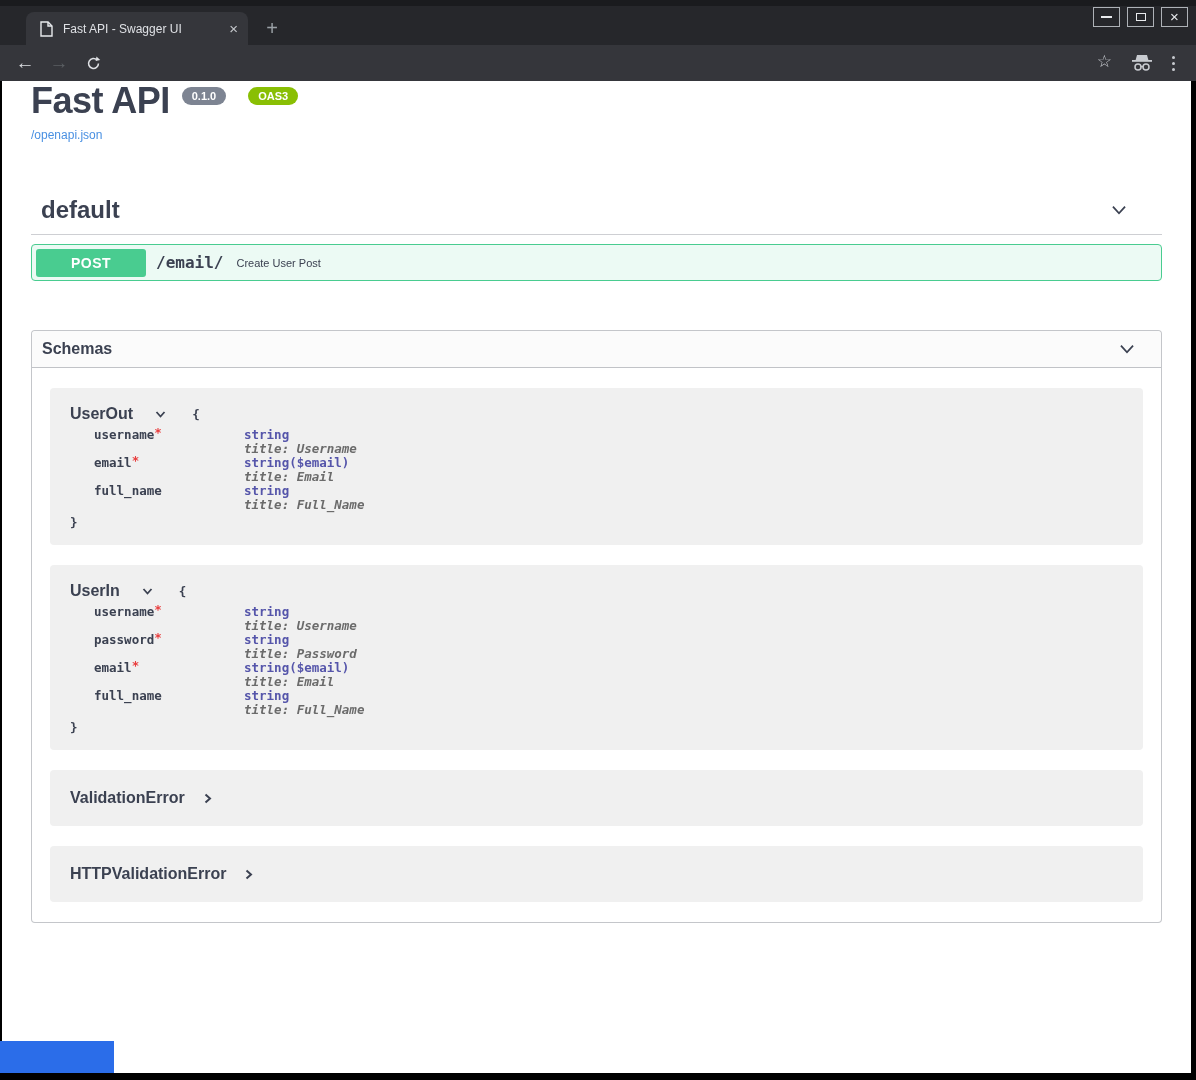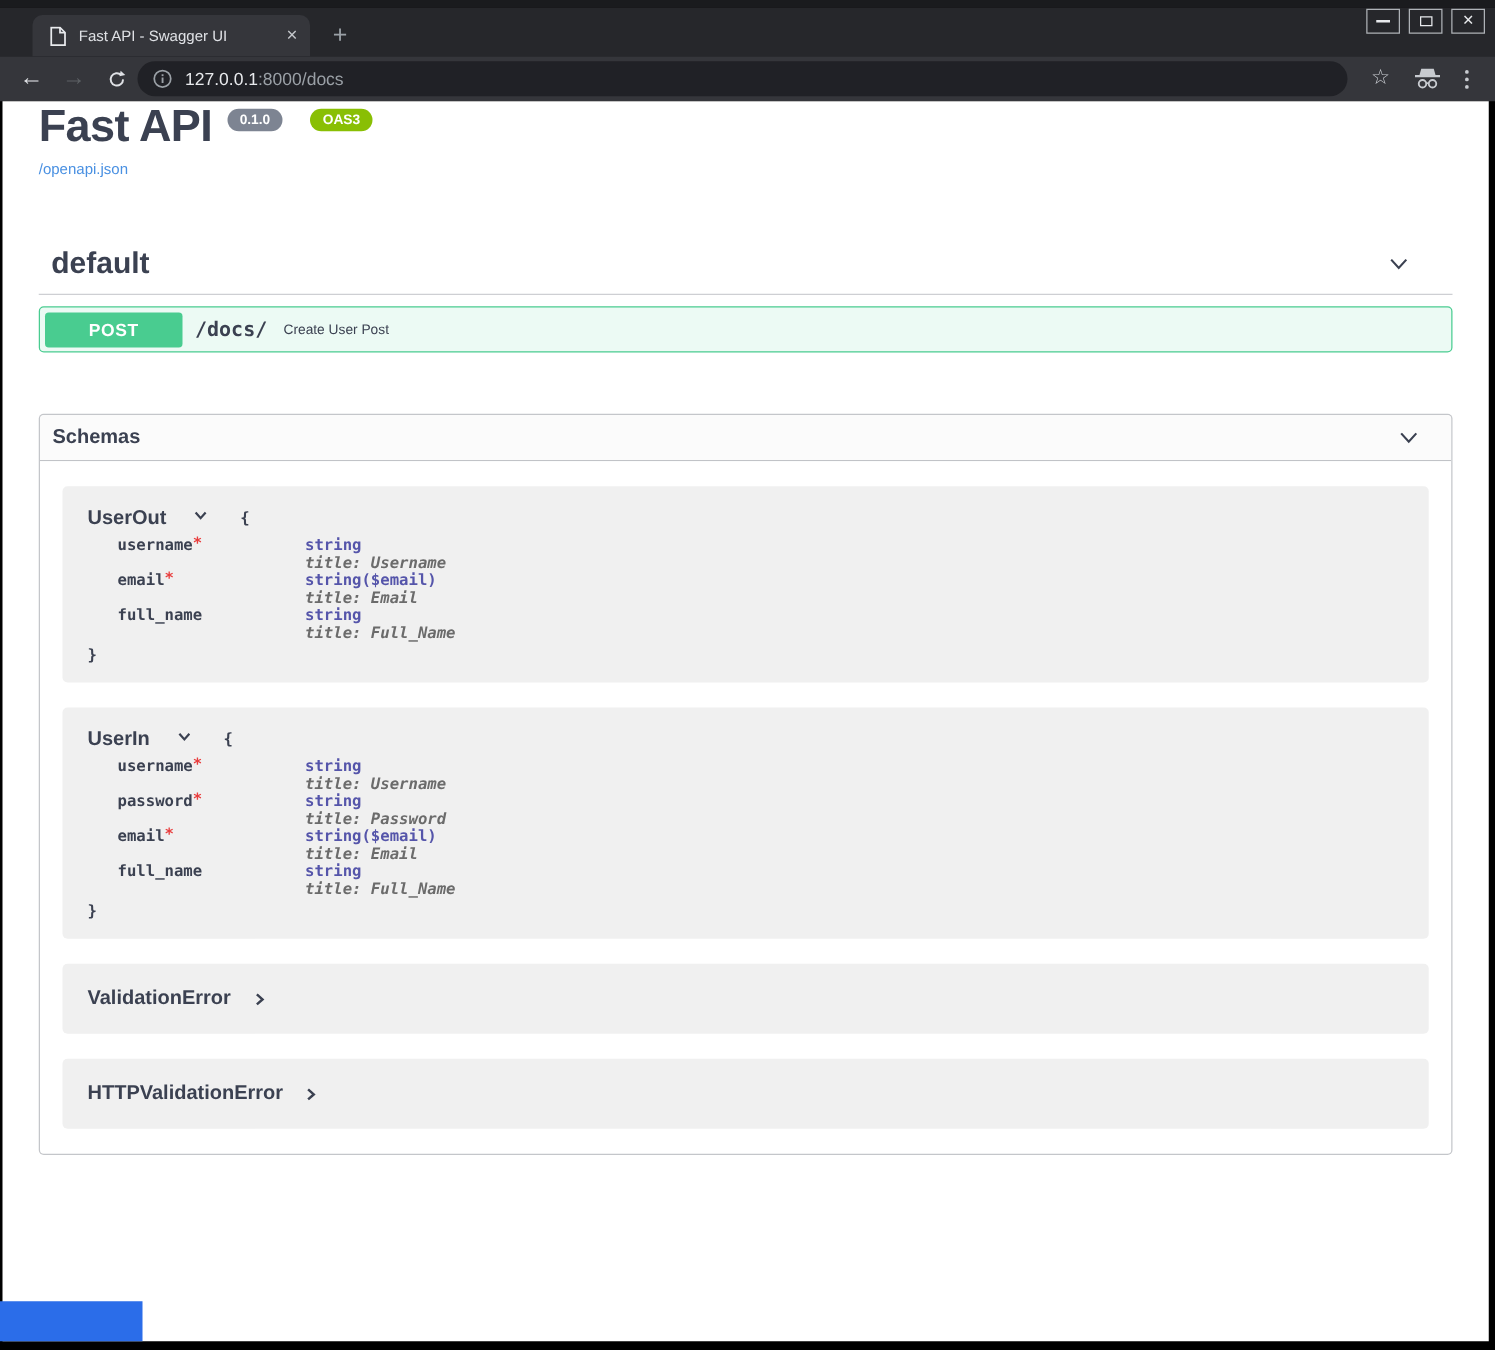--- a/index.html
+++ b/index.html
@@ -79,21 +79,21 @@
   .op-summary { font-size:11px; color:#3b4151; margin-left:13px; }
 
   .models { margin-top:49px; border:1px solid rgba(59,65,81,.3); border-radius:4px; background:#fff; }
   .models-header { height:37px; display:flex; align-items:center; padding:0 10px;
                    background:#fbfbfb; border-bottom:1px solid rgba(59,65,81,.3);
                    border-radius:4px 4px 0 0; cursor:pointer; }
   .models-title { font-size:16px; font-weight:700; color:#3b4151; flex:1; }
   .models-header .chev { margin-right:13px; }
 
   .model-box { margin:20px 18px; background:#f0f0f0; border-radius:4px; padding:17px 20px 15px 20px; }
-  .model-head { display:flex; gap:21px; }
+  .model-head { display:flex; align-items:center; gap:21px; }
   .model-name { font-size:16px; font-weight:700; color:#3b4151; }
   .brace { font-family:"DejaVu Sans Mono", monospace; font-weight:700; font-size:12.5px; color:#3b4151; }
   .model-head .brace { margin-left:4px; }
 
   .prop-table { margin:5px 0 0 24px; font-family:"DejaVu Sans Mono", monospace; font-size:12.5px; }
   .prop-row { display:flex; line-height:14px; }
   .prop-name { width:150px; font-weight:700; color:#3b4151; }
   .req-star { color:#e93e3e; font-weight:700; position:relative; top:-2px; }
   .prop-type { color:#5555aa; font-weight:700; }
   .prop-title { color:#6b6b6b; font-weight:700; font-style:italic; }
@@ -143,30 +143,20 @@
   <div class="toolbar">
     <div class="nav-btn nav-back">←</div>
     <div class="nav-btn nav-fwd">→</div>
     <div class="nav-btn nav-reload">
       <svg width="17" height="17" viewBox="0 0 24 24">
           <path d="M19 12a7 7 0 1 1-2.1-5" fill="none" stroke="#dfe1e5" stroke-width="2.2"></path>
           <polygon points="16.2,2.2 21.5,7 15,8.6" fill="#dfe1e5"></polygon>
         </svg>
     </div>
 
-    <div class="omnibox">
-      <span class="site-info">
-        <svg width="16" height="16" viewBox="0 0 16 16">
-            <circle cx="8" cy="8" r="6.6" fill="none" stroke="#9aa0a6" stroke-width="1.4"></circle>
-            <rect x="7.3" y="7" width="1.5" height="4.4" fill="#9aa0a6"></rect>
-            <rect x="7.3" y="4.4" width="1.5" height="1.5" fill="#9aa0a6"></rect>
-          </svg>
-      </span>
-      <span class="url-text"><span class="url-host">127.0.0.1</span><span class="url-path">:8000/docs</span></span>
-    </div>
 
     <div class="star-btn">☆</div>
     <div class="incognito-badge">
       <svg width="24" height="18" viewBox="0 0 24 18">
           <path d="M7 1h10l1.4 5H5.6z" fill="#c8cbd0"></path>
           <rect x="2" y="6" width="20" height="1.8" fill="#c8cbd0"></rect>
           <circle cx="8" cy="13" r="3" fill="none" stroke="#c8cbd0" stroke-width="1.5"></circle>
           <circle cx="16" cy="13" r="3" fill="none" stroke="#c8cbd0" stroke-width="1.5"></circle>
           <path d="M11 13q1-1 2 0" fill="none" stroke="#c8cbd0" stroke-width="1.2"></path>
         </svg>
@@ -197,21 +187,21 @@
           <span class="tag-name">default</span>
           <span class="chev">
             <svg width="22" height="22" viewBox="0 0 20 20">
                 <polyline points="4.5,7 10,13 15.5,7" fill="none" stroke="#3b4151" stroke-width="1.6"></polyline>
               </svg>
           </span>
         </div>
 
         <div class="opblock">
           <button class="op-method">POST</button>
-          <span class="op-path">/docs/</span>
+          <span class="op-path">/email/</span>
           <span class="op-summary">Create User Post</span>
         </div>
       </div>
 
       <div class="models">
         <div class="models-header">
           <span class="models-title">Schemas</span>
           <span class="chev">
             <svg width="22" height="22" viewBox="0 0 20 20">
                 <polyline points="4.5,7 10,13 15.5,7" fill="none" stroke="#3b4151" stroke-width="1.6"></polyline>

